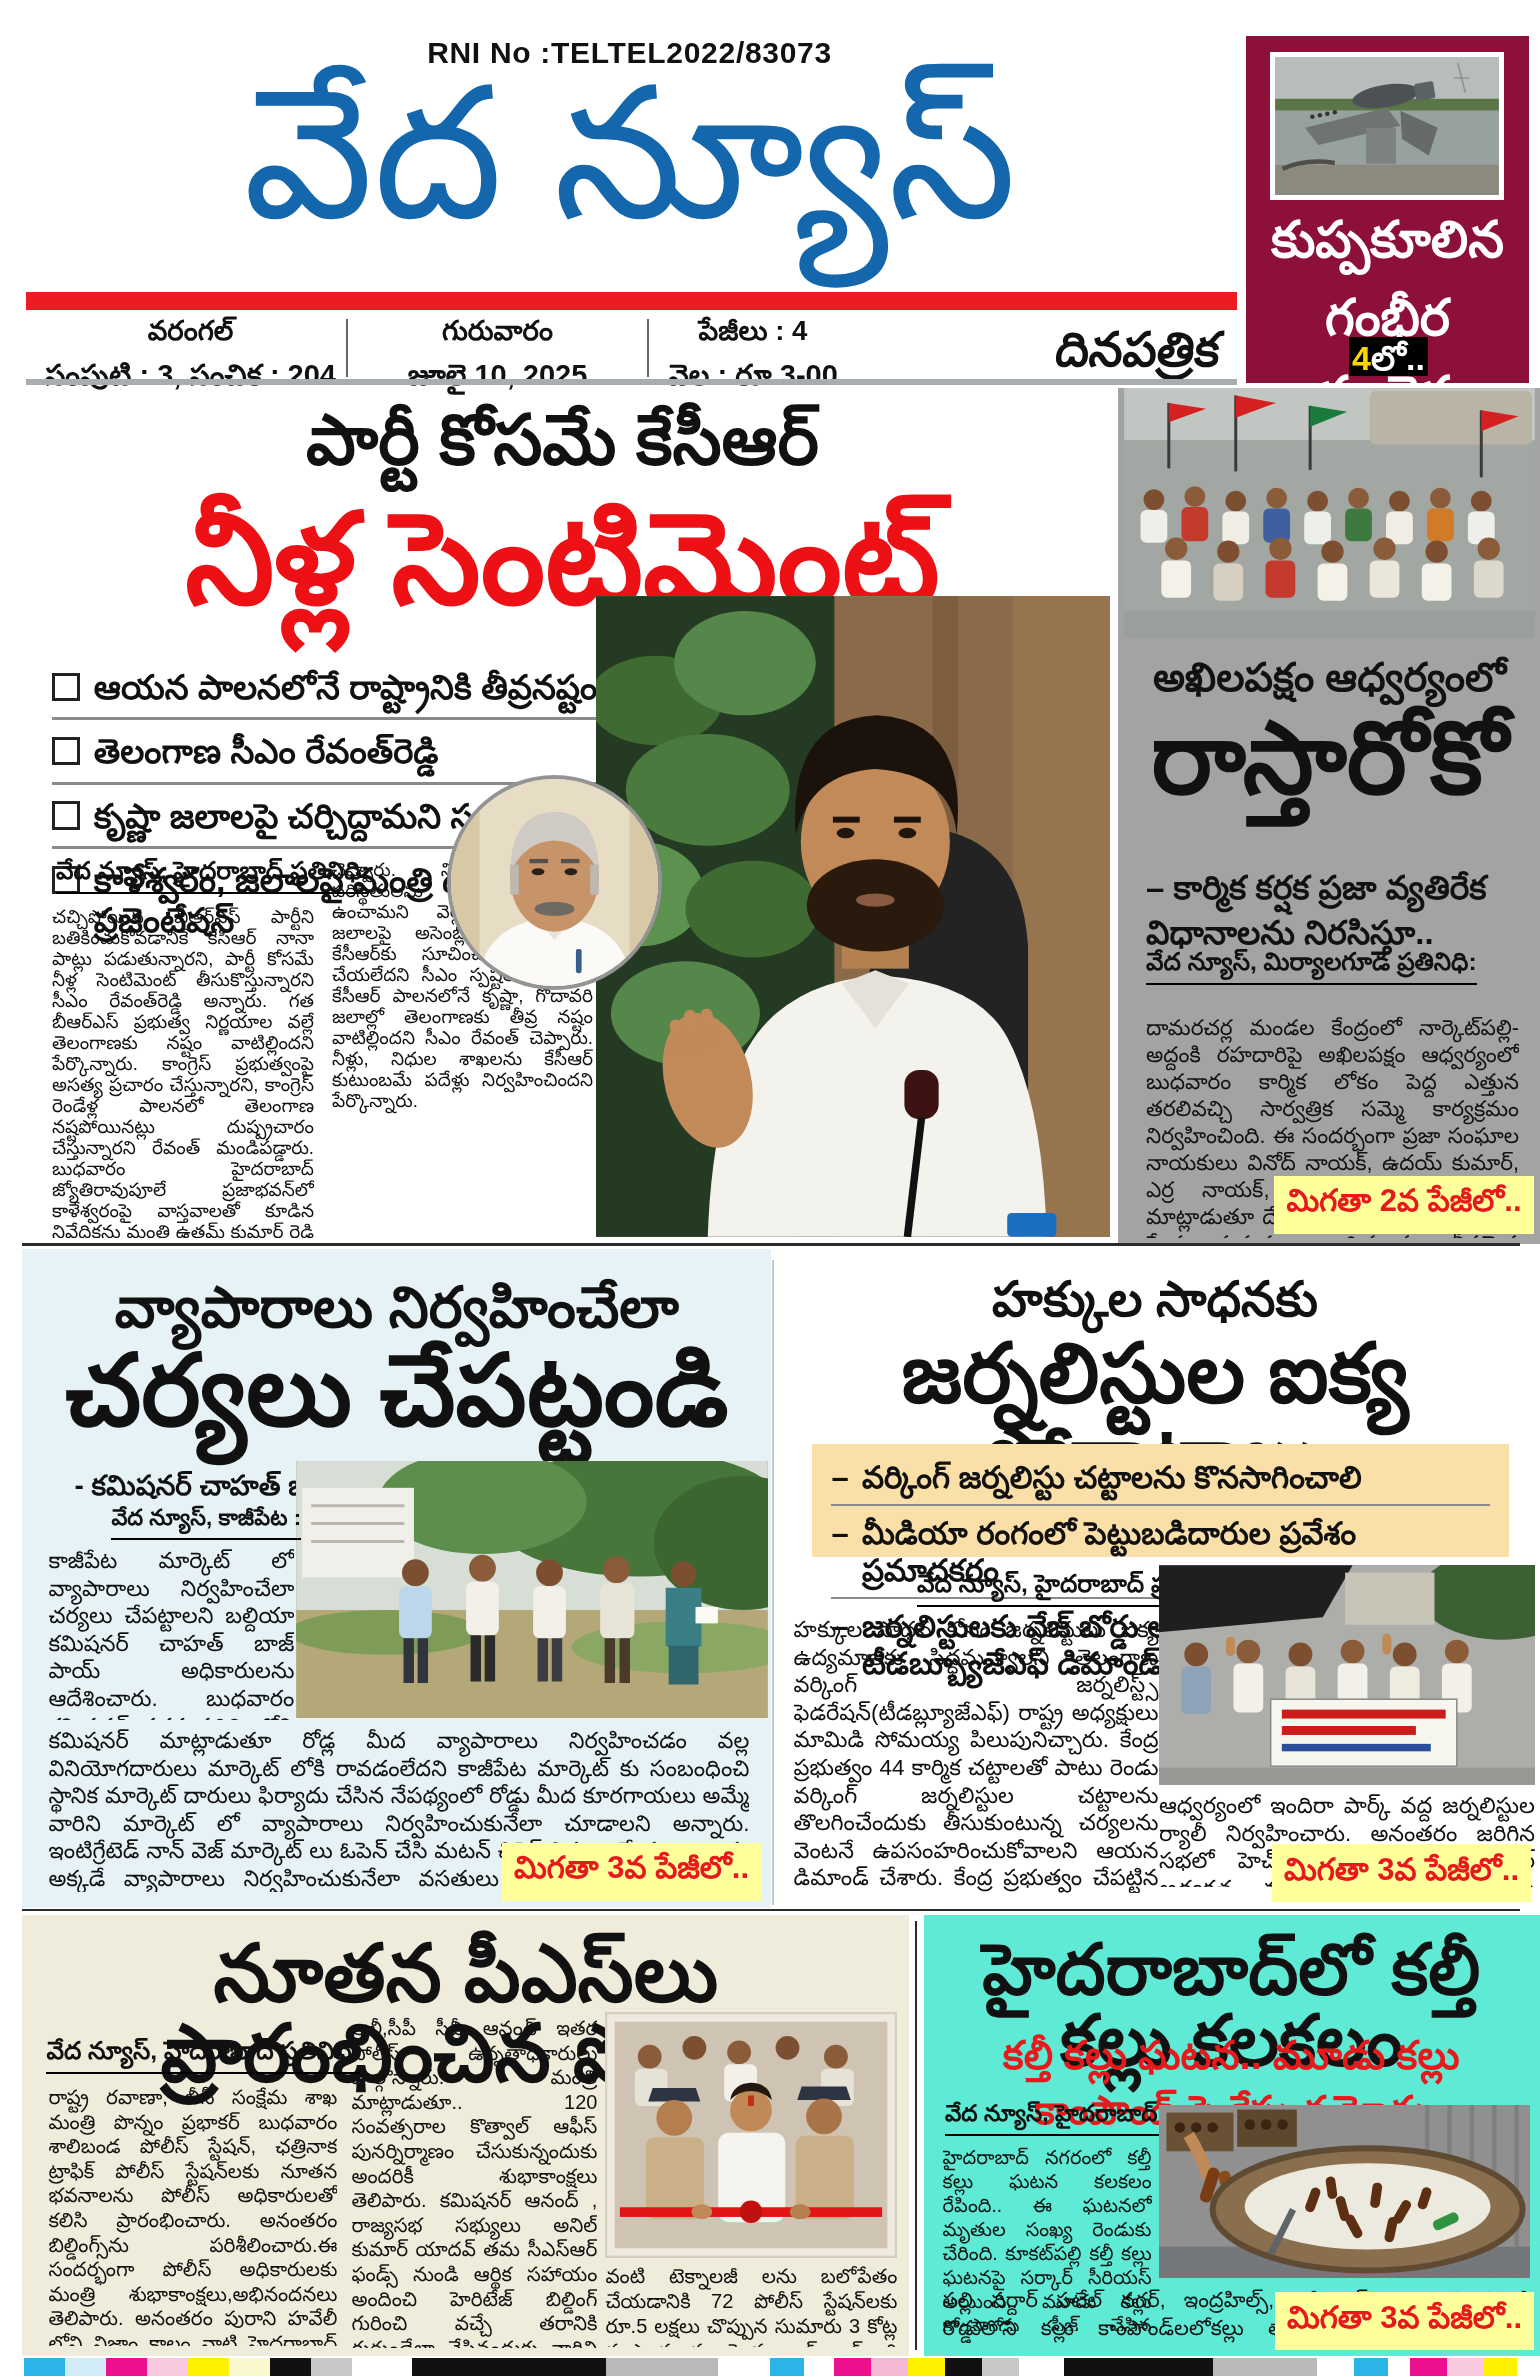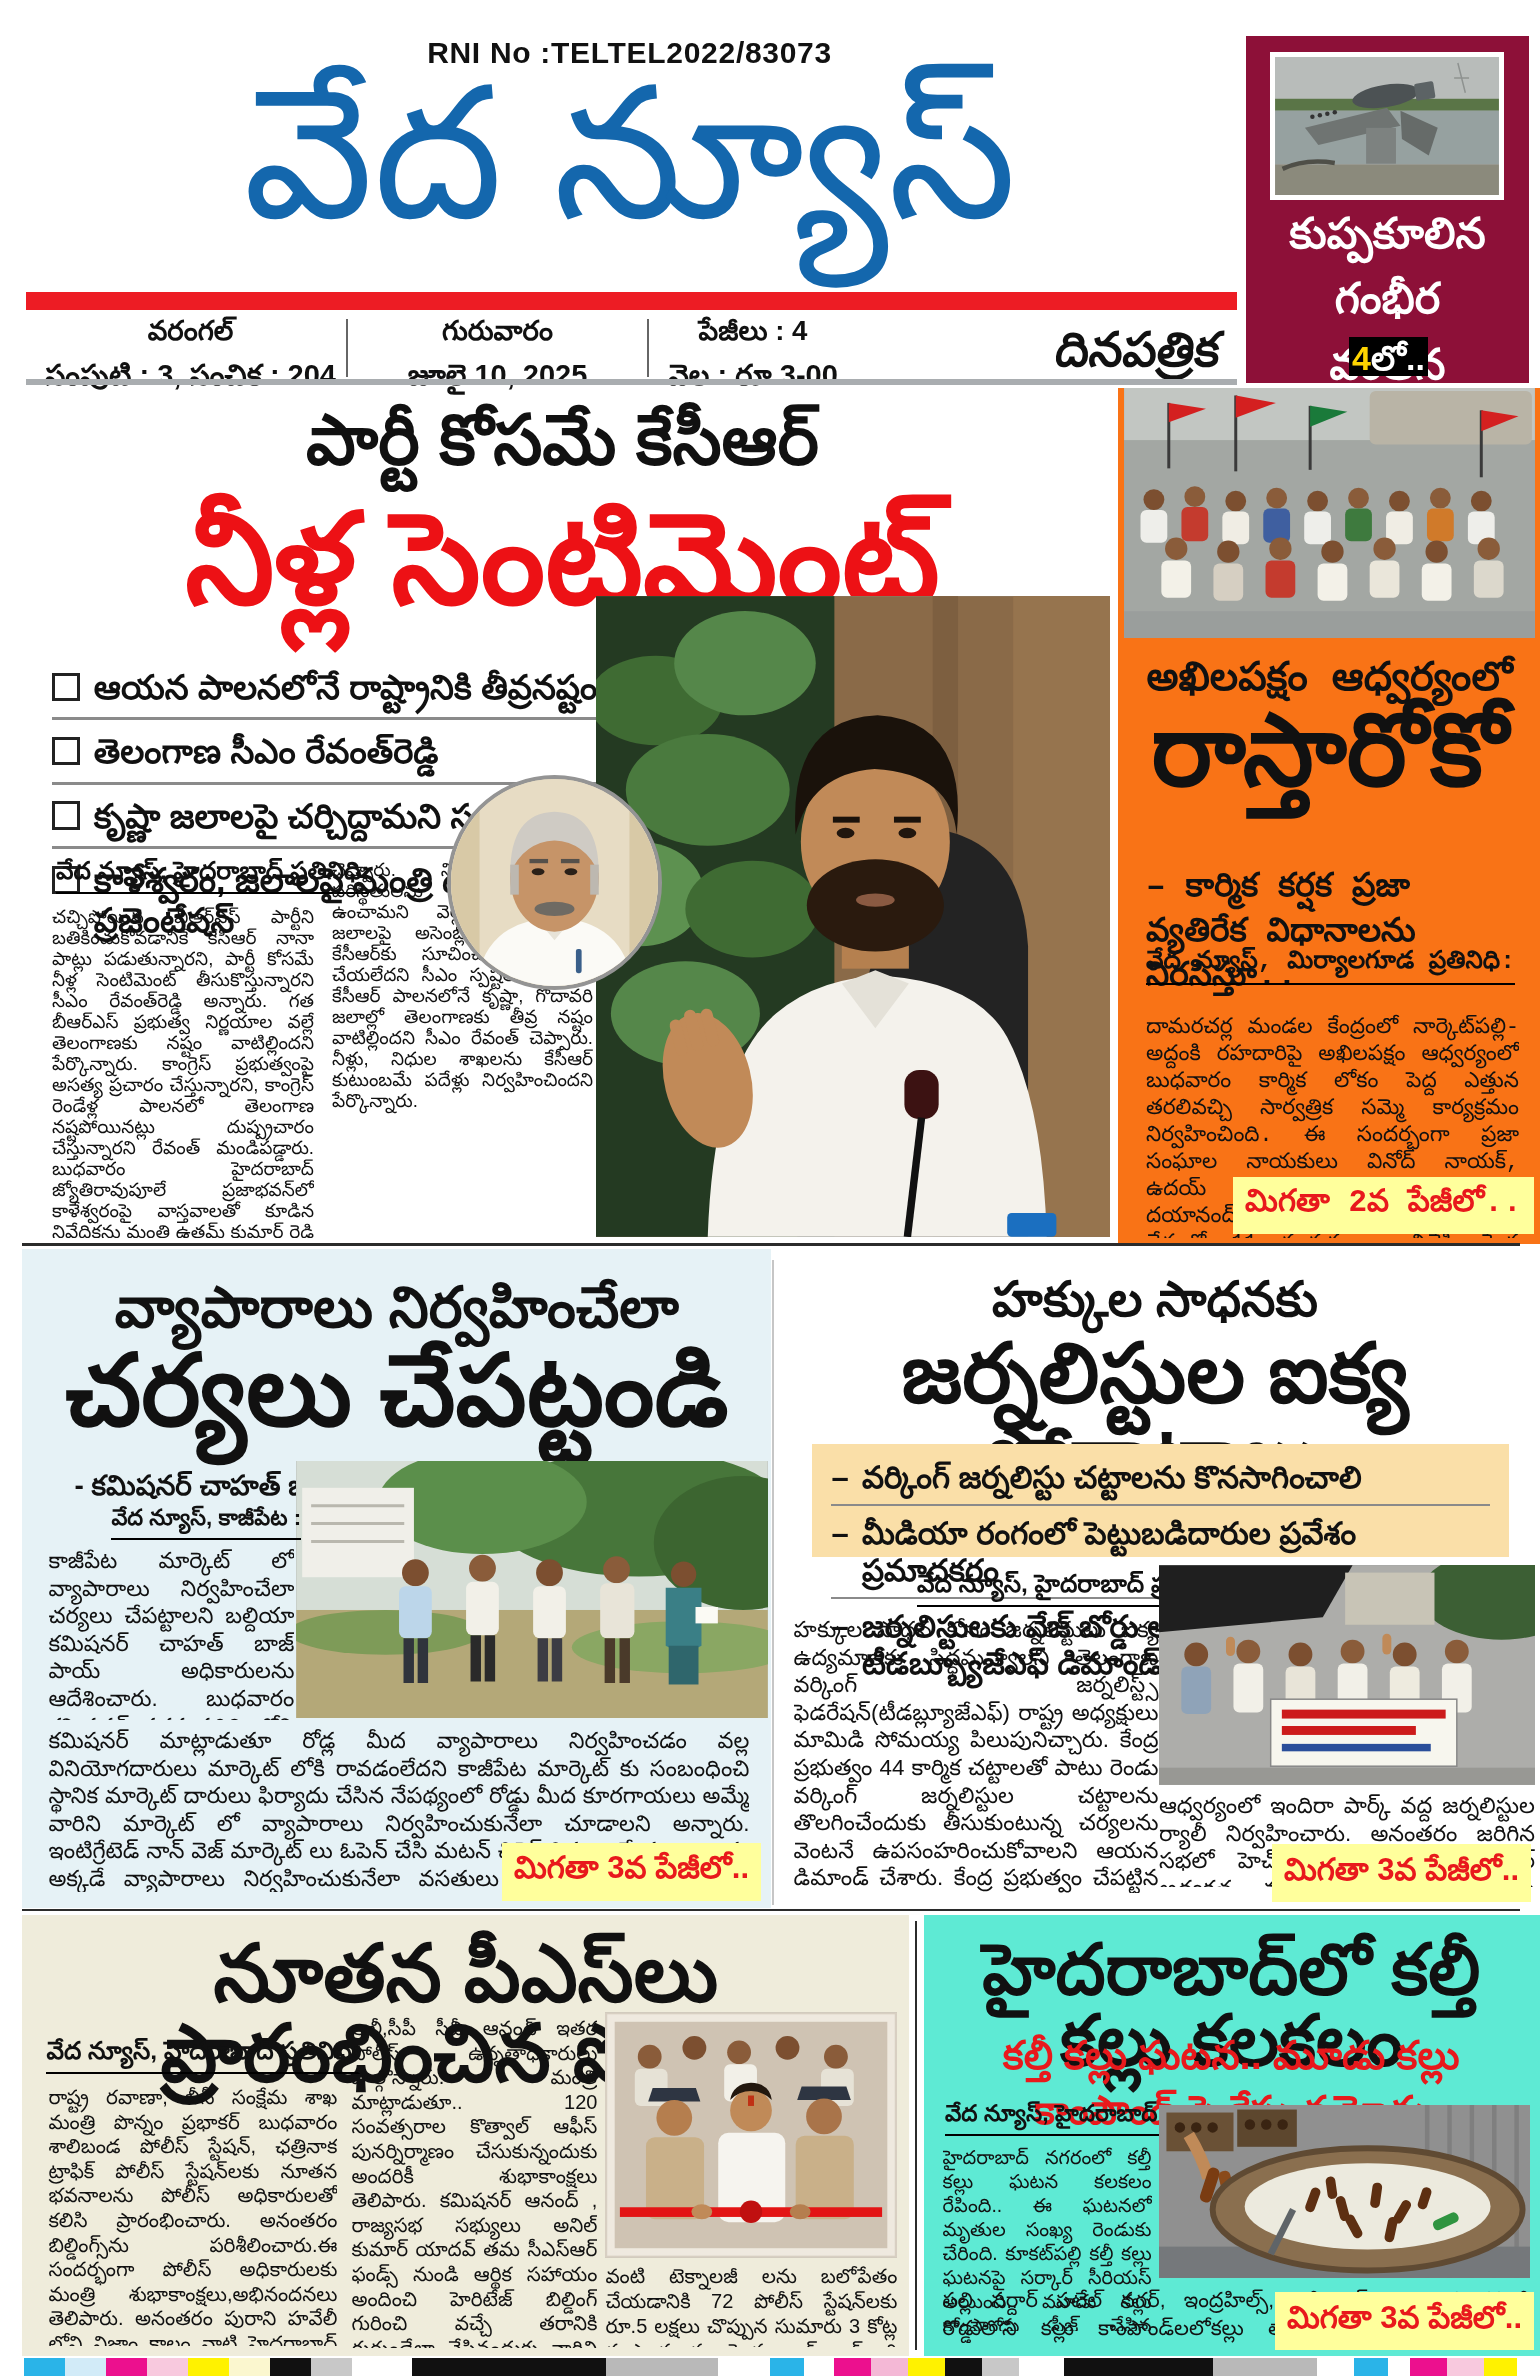--- a/index.html
+++ b/index.html
@@ -14,37 +14,37 @@
   .redbar{background:#ed1c24;z-index:1;}
   .infocell{font-weight:bold;line-height:1.0;}
   .infocell .l1{font-size:27.6px;margin-bottom:16.4px;}
   .infocell .l2{font-size:29px;}
   .vr-info{width:2.2px;background:#666;}
   .daily{font-size:48px;font-weight:bold;transform:skewX(-6deg);}
   .graybar{background:#a9adb0;}
   
   .promo{background:#8d1038;}
   .promo-photo{border:5.2px solid #fff;overflow:hidden;background:#b8bcba;}
-  .promo-title{color:#fff;font-size:43px;font-weight:bold;line-height:1.52;}
+  .promo-title{color:#fff;font-size:51px;font-weight:bold;line-height:1.52;}
   .promo-badge{background:#000;color:#fff;font-size:34px;font-weight:bold;text-align:center;line-height:43px;}
   .promo-badge .num{color:#ffd400;}
   
   .kicker1{font-size:70px;font-weight:bold;line-height:1.1;}
   .mainhead{font-size:127px;font-weight:bold;color:#ed1115;line-height:1.0;white-space:nowrap;}
   .bullets{width:574px;}
   .bullet{display:flex;align-items:flex-start;font-size:34px;font-weight:bold;padding:12px 0 10.4px 0;line-height:1.15;}
   .bullet.u{border-bottom:3px solid #8a8a8a;}
   .chk{width:22.4px;height:22.4px;border:3px solid #222;display:inline-block;margin:4.5px 13.4px 0 0;flex-shrink:0;}
   .byline{display:inline-block;font-size:24.6px;font-weight:bold;border-bottom:2.2px solid #000;padding-bottom:6px;line-height:1.2;}
   .body-sm{font-size:18.6px;line-height:21px;}
   .body-md{font-size:22.4px;line-height:27.6px;}
   .body-md2{font-size:21.6px;line-height:27px;}
   .more{background:#ffff9c;color:#e8191c;font-weight:bold;font-size:31px;padding:7.5px 12px;white-space:nowrap;}
   
-  .sage{background:#f97316;font-family:Liberation Mono, monospace;}
+  .sage{background:#a3a3a3;}
   .rk-kicker{font-size:40px;font-weight:bold;}
   .rk-head{font-size:101px;font-weight:bold;line-height:1.15;}
   .rk-deck{font-size:33px;font-weight:bold;line-height:1.35;}
   
   .bluepanel{background:#e6f2f6;}
   .mk-kicker{font-size:57px;font-weight:bold;}
   .mk-head{font-size:100px;font-weight:bold;line-height:1.0;}
   .attrib{font-size:28px;font-weight:bold;}
   .jr-kicker{font-size:49px;font-weight:bold;}
   .jr-head{font-size:83px;font-weight:bold;line-height:1.0;}

